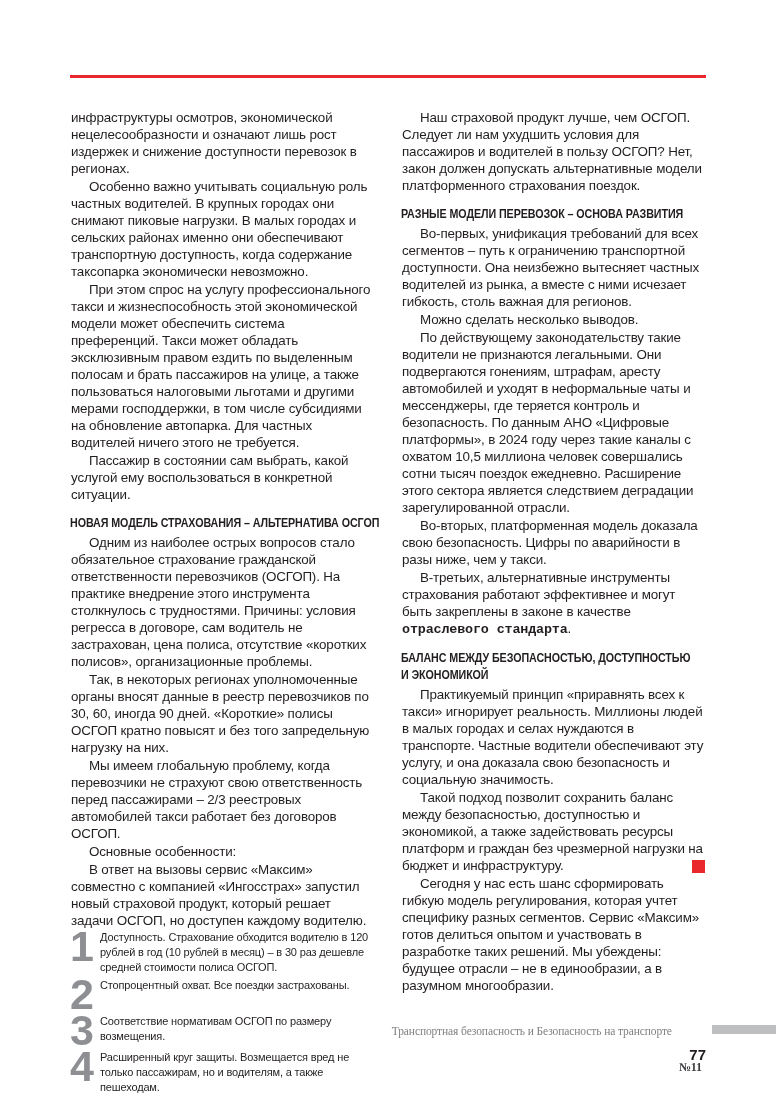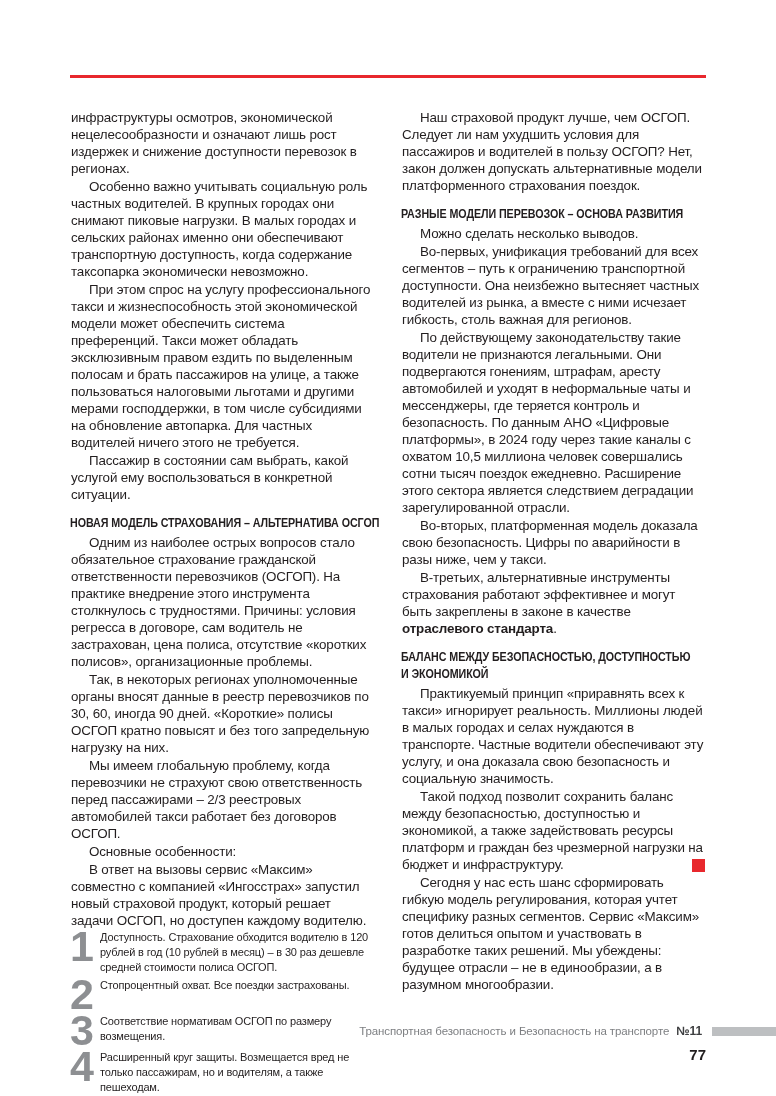--- a/index.html
+++ b/index.html
@@ -31,21 +31,21 @@
   .column { width: 305px; }
   .para {
     margin: 1px;
     font-size: 13.4px;
     line-height: 17px;
     letter-spacing: -0.15px;
     text-indent: 18px;
     text-align: left;
   }
   .para.no-indent { text-indent: 0; }
-  .para b { font-weight: bold; }
+  .para b { font-weight: bold; font-family: Liberation Mono, monospace; }
   .heading {
     margin: 11px 0 3px 0;
     font-size: 13.4px;
     line-height: 17px;
     font-weight: bold;
     letter-spacing: -0.1px;
   }
   .heading-line {
     white-space: nowrap;
     transform: scaleX(0.8);
@@ -73,30 +73,32 @@
     height: 13px;
     margin-top: 3px;
     background: var(--accent, #e8282d);
   }
   .footer-line {
     position: absolute;
     top: 1025px;
     right: 0;
     height: 12px;
     display: flex;
-    align-items: center;
+    align-items: flex-start;
     font-size: 11.5px;
     letter-spacing: -0.1px;
     color: var(--footgray, #7d7f82);
+    font-family: Liberation Serif, serif;
   }
   .footer-issue {
     font-weight: bold;
     color: #3e3f41;
     margin-left: 7px;
     font-size: 12px;
+    margin-top: 35px;
   }
   .footer-bar {
     width: 64px;
     height: 9px;
     background: var(--bargray, #bdbfc1);
     margin-left: 10px;
   }
   .page-number {
     position: absolute;
     top: 1046px;
@@ -143,22 +145,22 @@
             <div class="feature-number">4</div>
             <div class="feature-text">Расширенный круг защиты. Возмещается вред не только пассажирам, но и водителям, а также пешеходам.</div>
           </div>
         </div>
       </div>
     <div class="column" id="col-right">
         <p class="para">Наш страховой продукт лучше, чем ОСГОП. Следует ли нам ухудшить условия для пассажиров и водителей в пользу ОСГОП? Нет, закон должен допускать альтернативные модели платформенного страхования поездок.</p>
         <div class="heading">
           <div class="heading-line">РАЗНЫЕ МОДЕЛИ ПЕРЕВОЗОК – ОСНОВА РАЗВИТИЯ</div>
         </div>
+        <p class="para">Во-первых, унификация требований для всех сегментов – путь к ограничению транспортной доступности. Она неизбежно вытесняет частных водителей из рынка, а вместе с ними исчезает гибкость, столь важная для регионов.</p>
         <p class="para">Можно сделать несколько выводов.</p>
-        <p class="para">Во-первых, унификация требований для всех сегментов – путь к ограничению транспортной доступности. Она неизбежно вытесняет частных водителей из рынка, а вместе с ними исчезает гибкость, столь важная для регионов.</p>
         <p class="para">По действующему законодательству такие водители не признаются легальными. Они подвергаются гонениям, штрафам, аресту автомобилей и уходят в неформальные чаты и мессенджеры, где теряется контроль и безопасность. По данным АНО «Цифровые платформы», в 2024 году через такие каналы с охватом 10,5 миллиона человек совершались сотни тысяч поездок ежедневно. Расширение этого сектора является следствием деградации зарегулированной отрасли.</p>
         <p class="para">Во-вторых, платформенная модель доказала свою безопасность. Цифры по аварийности в разы ниже, чем у такси.</p>
         <p class="para"><span>В-третьих, альтернативные инструменты страхования работают эффективнее и могут быть закреплены в законе в качестве </span><b>отраслевого стандарта</b><span>.</span></p>
         <div class="heading">
           <div class="heading-line">БАЛАНС МЕЖДУ БЕЗОПАСНОСТЬЮ, ДОСТУПНОСТЬЮ</div>
           <div class="heading-line">И ЭКОНОМИКОЙ</div>
         </div>
         <p class="para">Практикуемый принцип «приравнять всех к такси» игнорирует реальность. Миллионы людей в малых городах и селах нуждаются в транспорте. Частные водители обеспечивают эту услугу, и она доказала свою безопасность и социальную значимость.</p>
         <p class="para">Такой подход позволит сохранить баланс между безопасностью, доступностью и экономикой, а также задействовать ресурсы платформ и граждан без чрезмерной нагрузки на бюджет и инфраструктуру.<span class="end-marker"></span></p>
         <p class="para">Сегодня у нас есть шанс сформировать гибкую модель регулирования, которая учтет специфику разных сегментов. Сервис «Максим» готов делиться опытом и участвовать в разработке таких решений. Мы убеждены: будущее отрасли – не в единообразии, а в разумном многообразии.</p>

